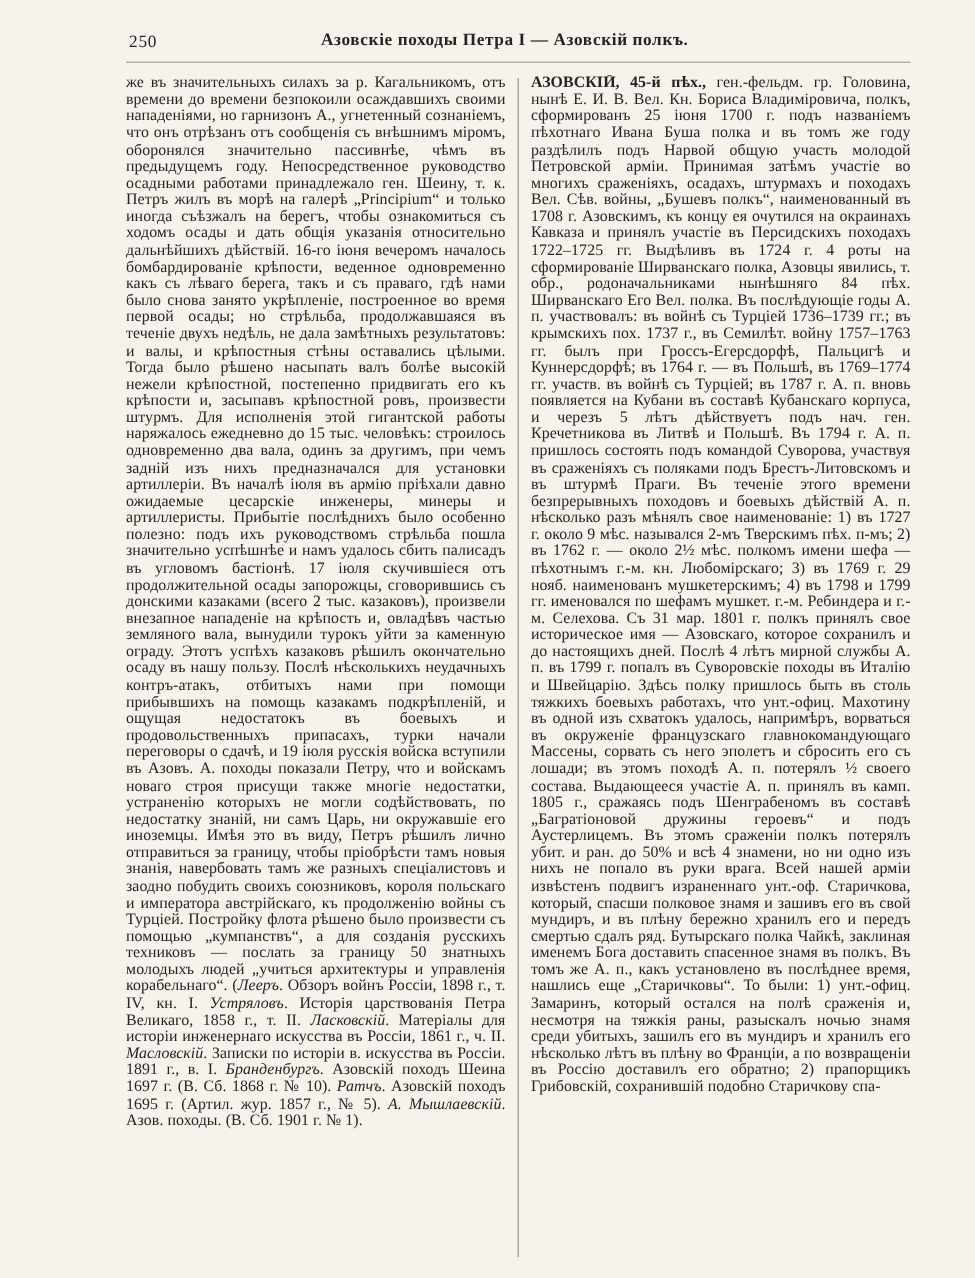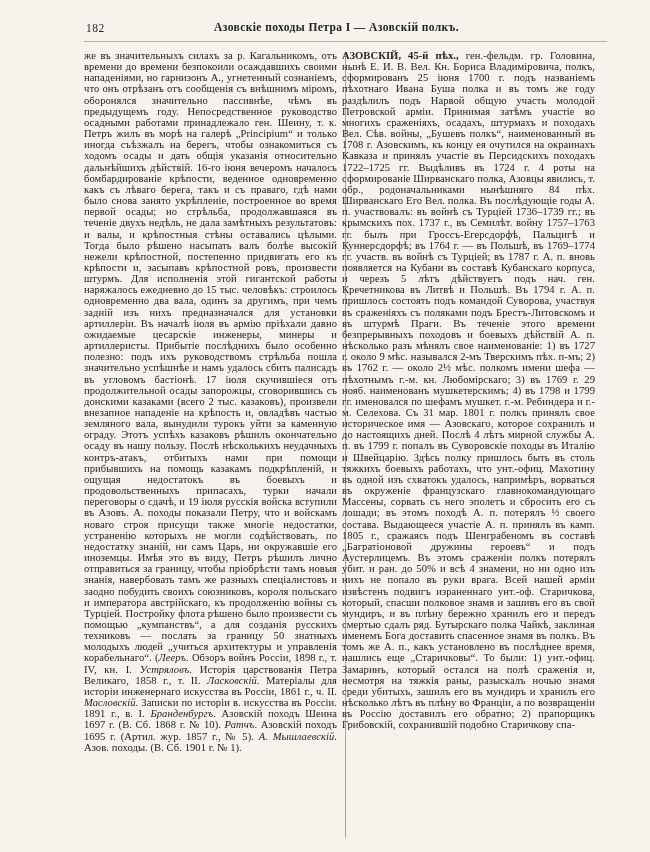--- a/index.html
+++ b/index.html
@@ -17,32 +17,32 @@
   .running-head{position:absolute;left:0;right:18px;top:0;text-align:center;font-weight:bold;letter-spacing:.4px;}
   .header-rule{position:absolute;top:41px;left:84px;width:523px;border-top:1px solid #b3afa4;}
   .columns{position:absolute;top:50px;left:84px;width:523px;height:794px;}
   .col{
     position:absolute;top:0;height:794px;overflow:hidden;
     text-align:justify;font-size:10.6px;line-height:11.15px;
     letter-spacing:.05px;
   }
   .col p{margin:0;}
   .col-left{left:0;width:253px;}
-  .col-right{right:12px;width:253px;margin-left:20px;}
+  .col-right{right:0;width:253px;margin-left:20px;}
   .divider{position:absolute;left:261px;top:2px;bottom:6px;width:1px;background:#a9a59a;}
   .article-title{font-weight:bold;}
   .bibliography i{}
 </style>
 </head>
 <body>
 
 <div class="page">
 
   <div class="header">
-    <span class="page-number">182</span>
+    <span class="page-number">250</span>
     <div class="running-head">Азовскіе походы Петра I — Азовскій полкъ.</div>
   </div>
 
   <div class="header-rule"></div>
 
   <div class="columns">
 
     <div class="col col-left">
       <p class="body-text">
         <span>же въ значительныхъ силахъ за р. Кагальникомъ, отъ времени до времени безпокоили осаждавшихъ своими нападеніями, но гарнизонъ А., угнетенный сознаніемъ, что онъ отрѣзанъ отъ сообщенія съ внѣшнимъ міромъ, оборонялся значительно пассивнѣе, чѣмъ въ предыдущемъ году. Непосредственное руководство осадными работами принадлежало ген. Шеину, т. к. Петръ жилъ въ морѣ на галерѣ „Principium“ и только иногда съѣзжалъ на берегъ, чтобы ознакомиться съ ходомъ осады и дать общія указанія относительно дальнѣйшихъ дѣйствій. 16-го іюня вечеромъ началось бомбардированіе крѣпости, веденное одновременно какъ съ лѣваго берега, такъ и съ праваго, гдѣ нами было снова занято укрѣпленіе, построенное во время первой осады; но стрѣльба, продолжавшаяся въ теченіе двухъ недѣль, не дала замѣтныхъ результатовъ: и валы, и крѣпостныя стѣны оставались цѣлыми. Тогда было рѣшено насыпать валъ болѣе высокій нежели крѣпостной, постепенно придвигать его къ крѣпости и, засыпавъ крѣпостной ровъ, произвести штурмъ. Для исполненія этой гигантской работы наряжалось ежедневно до 15 тыс. человѣкъ: строилось одновременно два вала, одинъ за другимъ, при чемъ задній изъ нихъ предназначался для установки артиллеріи. Въ началѣ іюля въ армію пріѣхали давно ожидаемые цесарскіе инженеры, минеры и артиллеристы. Прибытіе послѣднихъ было особенно полезно: подъ ихъ руководствомъ стрѣльба пошла значительно успѣшнѣе и намъ удалось сбить палисадъ въ угловомъ бастіонѣ. 17 іюля скучившіеся отъ продолжительной осады запорожцы, сговорившись съ донскими казаками (всего 2 тыс. казаковъ), произвели внезапное нападеніе на крѣпость и, овладѣвъ частью земляного вала, вынудили турокъ уйти за каменную ограду. Этотъ успѣхъ казаковъ рѣшилъ окончательно осаду въ нашу пользу. Послѣ нѣсколькихъ неудачныхъ контръ-атакъ, отбитыхъ нами при помощи прибывшихъ на помощь казакамъ подкрѣпленій, и ощущая недостатокъ въ боевыхъ и продовольственныхъ припасахъ, турки начали переговоры о сдачѣ, и 19 іюля русскія войска вступили въ Азовъ. А. походы показали Петру, что и войскамъ новаго строя присущи также многіе недостатки, устраненію которыхъ не могли содѣйствовать, по недостатку знаній, ни самъ Царь, ни окружавшіе его иноземцы. Имѣя это въ виду, Петръ рѣшилъ лично отправиться за границу, чтобы пріобрѣсти тамъ новыя знанія, навербовать тамъ же разныхъ спеціалистовъ и заодно побудить своихъ союзниковъ, короля польскаго и императора австрійскаго, къ продолженію войны съ Турціей. Постройку флота рѣшено было произвести съ помощью „кумпанствъ“, а для созданія русскихъ техниковъ — послать за границу 50 знатныхъ молодыхъ людей „учиться архитектуры и управленія корабельнаго“. </span><span class="bibliography"><span>(</span><i>Лееръ</i><span>. Обзоръ войнъ Россіи, 1898 г., т. IV, кн. I. </span><i>Устряловъ</i><span>. Исторія царствованія Петра Великаго, 1858 г., т. II. </span><i>Ласковскій</i><span>. Матеріалы для исторіи инженернаго искусства въ Россіи, 1861 г., ч. II. </span><i>Масловскій</i><span>. Записки по исторіи в. искусства въ Россіи. 1891 г., в. I. </span><i>Бранденбургъ</i><span>. Азовскій походъ Шеина 1697 г. (В. Сб. 1868 г. № 10). </span><i>Ратчъ</i><span>. Азовскій походъ 1695 г. (Артил. жур. 1857 г., № 5). </span><i>А. Мышлаевскій</i><span>. Азов. походы. (В. Сб. 1901 г. № 1).</span></span>

